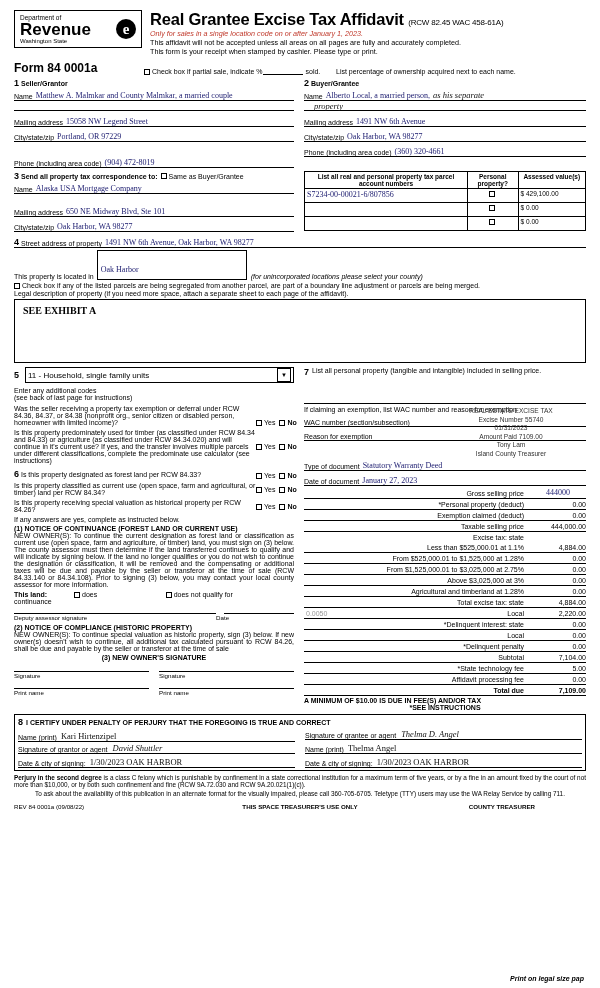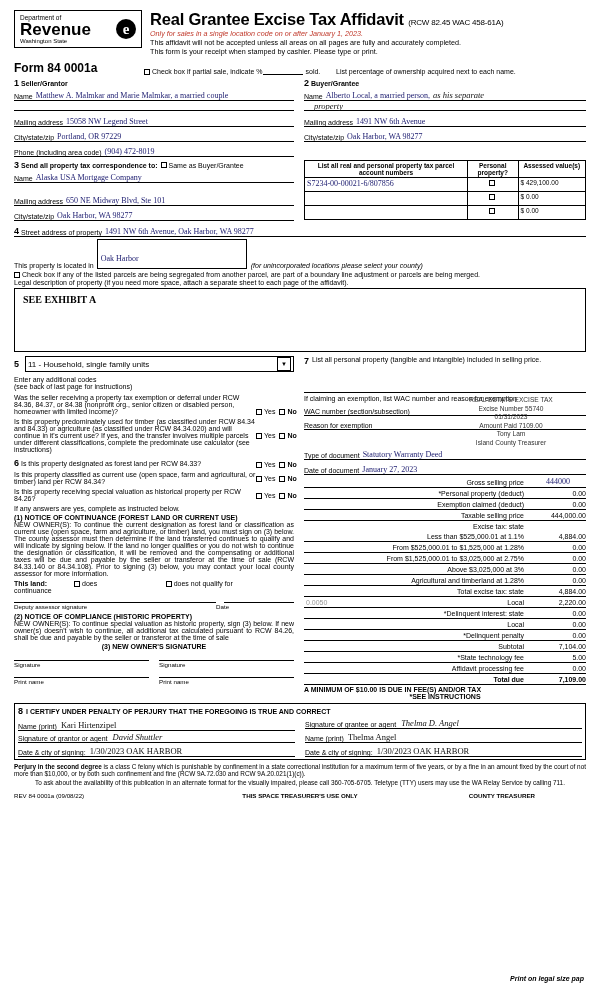--- a/index.html
+++ b/index.html
@@ -83,32 +83,32 @@
       <span class="t7" style="margin-left:3px;">sold.</span>
     </div>
     <div style="width:250px;" class="t7">List percentage of ownership acquired next to each name.</div>
   </div>
 
   <div class="two" style="margin-top:3px;">
     <div class="colL">
       <div><span class="secnum">1</span> <span class="bold t7">Seller/Grantor</span></div>
       <div class="fieldline" style="margin-top:1px;">
         <span class="lbl">Name</span>
-        <span class="hand" style="margin-left:3px;">Matthew A. Malmkar and Marie Malmkar, a married couple</span>
+        <span class="hand" style="margin-left:3px;">Matthew A. Malmkar and County Malmkar, a married couple</span>
       </div>
       <div style="height:9px;border-bottom:1px solid #000;"></div>
       <div class="fieldline" style="margin-top:4px;">
         <span class="lbl">Mailing address</span>
         <span class="hand" style="margin-left:3px;">15058 NW Legend Street</span>
       </div>
       <div class="fieldline" style="margin-top:3px;">
         <span class="lbl">City/state/zip</span>
         <span class="hand" style="margin-left:3px;">Portland, OR 97229</span>
       </div>
-      <div class="fieldline" style="margin-top:3px;">
+      <div class="fieldline" style="margin-top:14px;">
         <span class="lbl">Phone (including area code)</span>
         <span class="hand" style="margin-left:3px;">(904) 472-8019</span>
       </div>
     </div>
     <div class="colR">
       <div><span class="secnum">2</span> <span class="bold t7">Buyer/Grantee</span></div>
       <div class="fieldline" style="margin-top:1px;position:relative;">
         <span class="lbl">Name</span>
         <span class="hand" style="margin-left:3px;">Alberto Local, a married person,</span>
         <span class="handb scribble" style="margin-left:3px;">as his separate</span>
@@ -116,20 +116,24 @@
       <div style="height:9px;border-bottom:1px solid #000;">
         <span class="handb scribble" style="margin-left:10px;">property</span>
       </div>
       <div class="fieldline" style="margin-top:4px;">
         <span class="lbl">Mailing address</span>
         <span class="hand" style="margin-left:3px;">1491 NW 6th Avenue</span>
       </div>
       <div class="fieldline" style="margin-top:3px;">
         <span class="lbl">City/state/zip</span>
         <span class="hand" style="margin-left:3px;">Oak Harbor, WA 98277</span>
+      </div>
+      <div class="fieldline" style="margin-top:3px;">
+        <span class="lbl">Phone (including area code)</span>
+        <span class="hand" style="margin-left:3px;">(360) 320-4661</span>
       </div>
     </div>
   </div>
 
   <div class="two" style="margin-top:3px;">
     <div class="colL">
       <div style="display:flex;align-items:center;">
         <span class="secnum">3</span>
         <span class="bold t7" style="margin-left:2px;">Send all property tax correspondence to:</span>
         <span class="cb" style="margin-left:3px;"></span>

